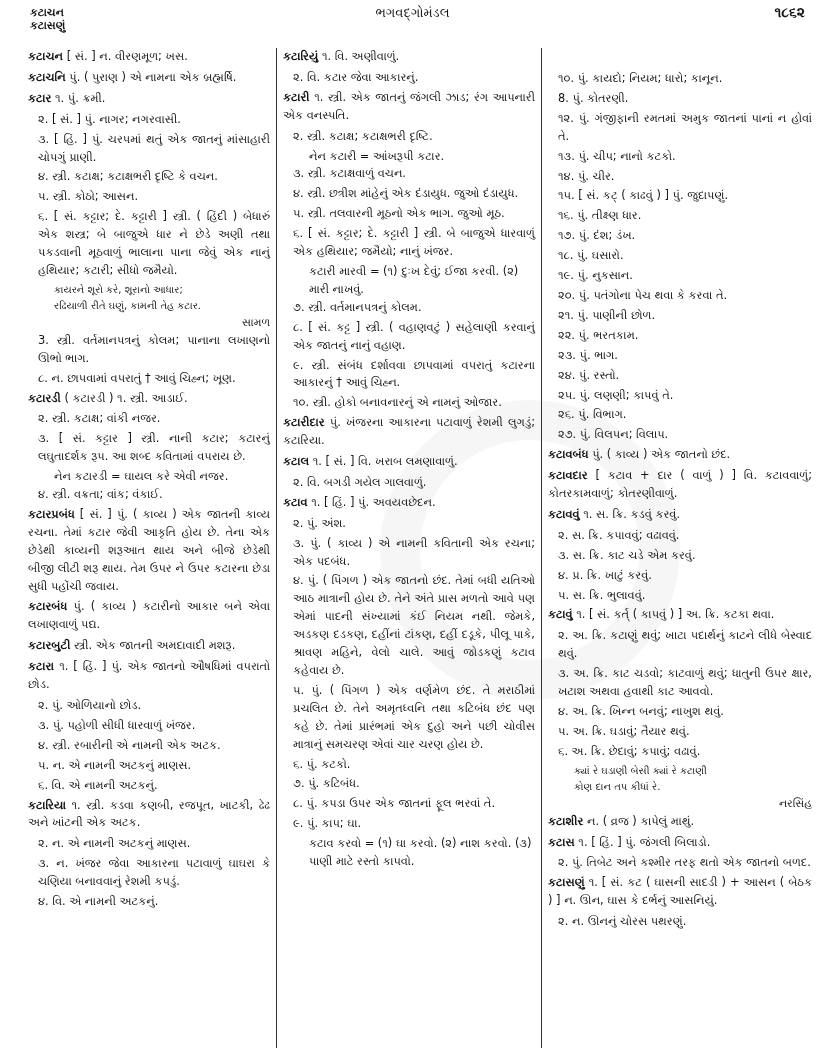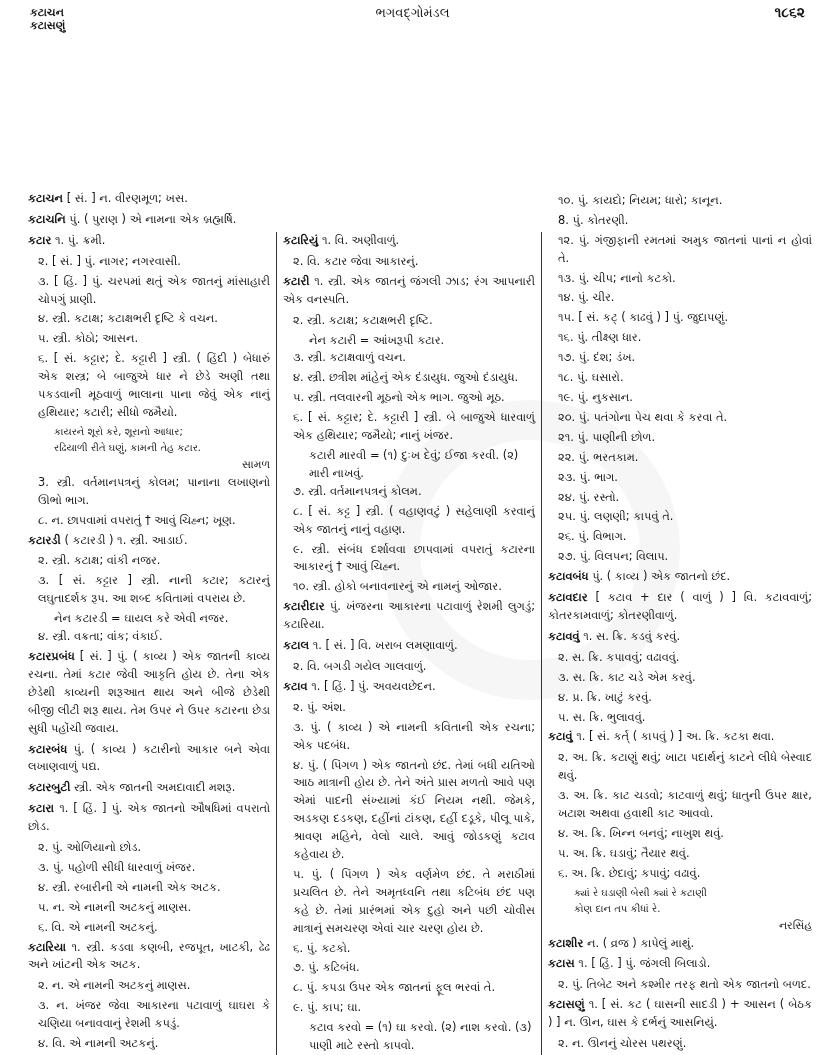--- a/index.html
+++ b/index.html
@@ -5,25 +5,25 @@
   html, body { margin: 0; padding: 0; background: #ffffff; }
   body { width: 825px; height: 1055px; position: relative; overflow: hidden;
          font-family: "DejaVu Sans", sans-serif; color: #141414; }
   .header { position: absolute; top: 0; left: 0; width: 825px; height: 40px; }
   .guide { position: absolute; left: 30px; font-weight: bold; font-size: 11px; }
   .guide.g1 { top: 6px; }
   .guide.g2 { top: 19px; }
   .title { position: absolute; top: 5px; left: 0; width: 825px; text-align: center;
            font-size: 13px; font-weight: normal; }
   .pageno { position: absolute; top: 4px; right: 20px; font-size: 14px; font-weight: bold; }
-  .cols { position: absolute; top: 55px; left: 28px; width: 790px; height: 1000px; display: flex; align-items: flex-end; }
+  .cols { position: absolute; top: 48px; left: 28px; width: 790px; height: 1000px; display: flex; }
   .col { box-sizing: border-box; padding: 0 6px; font-size: 11.4px; line-height: 17.9px; overflow: hidden; }
   .col.c1 { width: 248px; padding-left: 0; }
   .col.c2 { width: 266px; border-left: 1.5px solid #333; border-right: 1.5px solid #333; }
-  .col.c3 { width: 276px; }
+  .col.c3 { width: 276px; margin-top: 22px; }
   .entry { margin: 0 0 3px 0; text-align: justify; }
   .hw { font-weight: bold; }
   .sense { padding-left: 10px; margin: 0 0 2px 0; text-align: justify; }
   .quote { padding-left: 26px; font-size: 10px; line-height: 16px; }
   .attr { text-align: right; font-size: 11px; }
   .ex { padding-left: 26px; }
   .watermark { position: absolute; left: 380px; top: 400px; width: 300px; height: 300px;
                border-radius: 50%; border: 40px solid rgba(0,0,0,0.035); box-sizing: border-box; pointer-events: none; }
 </style>
 </head>

